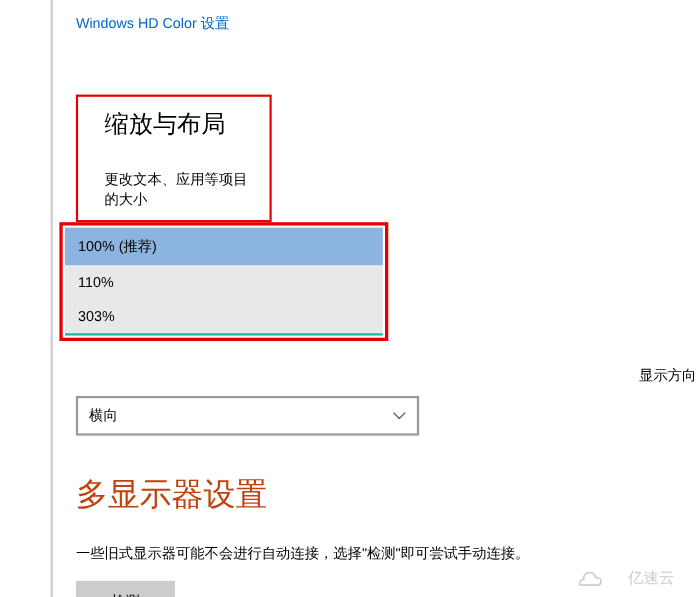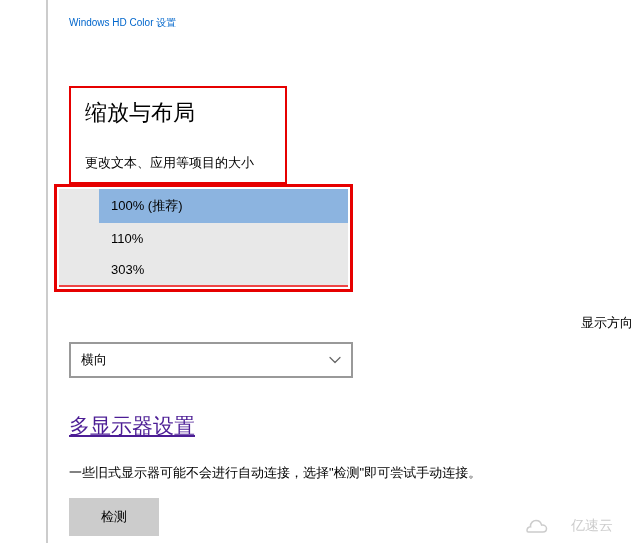--- a/index.html
+++ b/index.html
@@ -26,84 +26,82 @@
       width: 2px;
       height: 543px;
       background: #cccccc;
     }
     .content {
       margin-left: 23px;
       padding-top: 4px;
     }
     .link {
       color: #0066cc;
-      font-size: 10px;
+      font-size: 13px;
       cursor: pointer;
       display: inline-block;
     }
     .section-title {
-      font-size: 21px;
+      font-size: 29px;
       font-weight: 400;
-      color: #4c1d95;
+      color: #c2410c;
       margin-top: 52px;
       margin-bottom: 26px;
-      text-decoration: underline;
     }
     .section-title.multi {
       margin-top: 34px;
       margin-bottom: 24px;
     }
     .field-label {
       font-size: 13px;
       color: #000000;
       margin-bottom: 10px;
     }
     .red-box-header {
       border: 2px solid #e60000;
-      padding: 10px 8px 8px 14px;
+      padding: 10px 8px 8px 24px;
       margin-top: 56px;
-      width: 218px;
+      width: 178px;
       margin-bottom: 0;
     }
     .red-box-header h2 {
       font-size: 22px;
       font-weight: 400;
       color: #000000;
       margin-bottom: 26px;
     }
     .red-box-header .field-label {
       margin-bottom: 2px;
     }
     .red-box-dropdown {
       border: 3px solid #e60000;
       width: 299px;
       margin-top: 0;
       margin-left: -15px;
       padding: 2px;
     }
     .dropdown-list {
       background: #e8e8e8;
-      border-bottom: 2px solid #ef4444;
-      padding-left: 40px;
+      border-bottom: 2px solid #14b8a6;
     }
     .dropdown-option {
       padding: 8px 12px;
       font-size: 13px;
       color: #000000;
       cursor: pointer;
     }
     .dropdown-option.selected {
       background: #8cb4e0;
     }
     .orientation-section {
       margin-top: 22px;
       text-align: right;
     }
     .select-box {
-      width: 284px;
+      width: 312px;
       border: 2px solid #999999;
       padding: 7px 10px;
       display: flex;
       justify-content: space-between;
       align-items: center;
       cursor: pointer;
       font-size: 13px;
       background: #ffffff;
     }
     .chevron {

